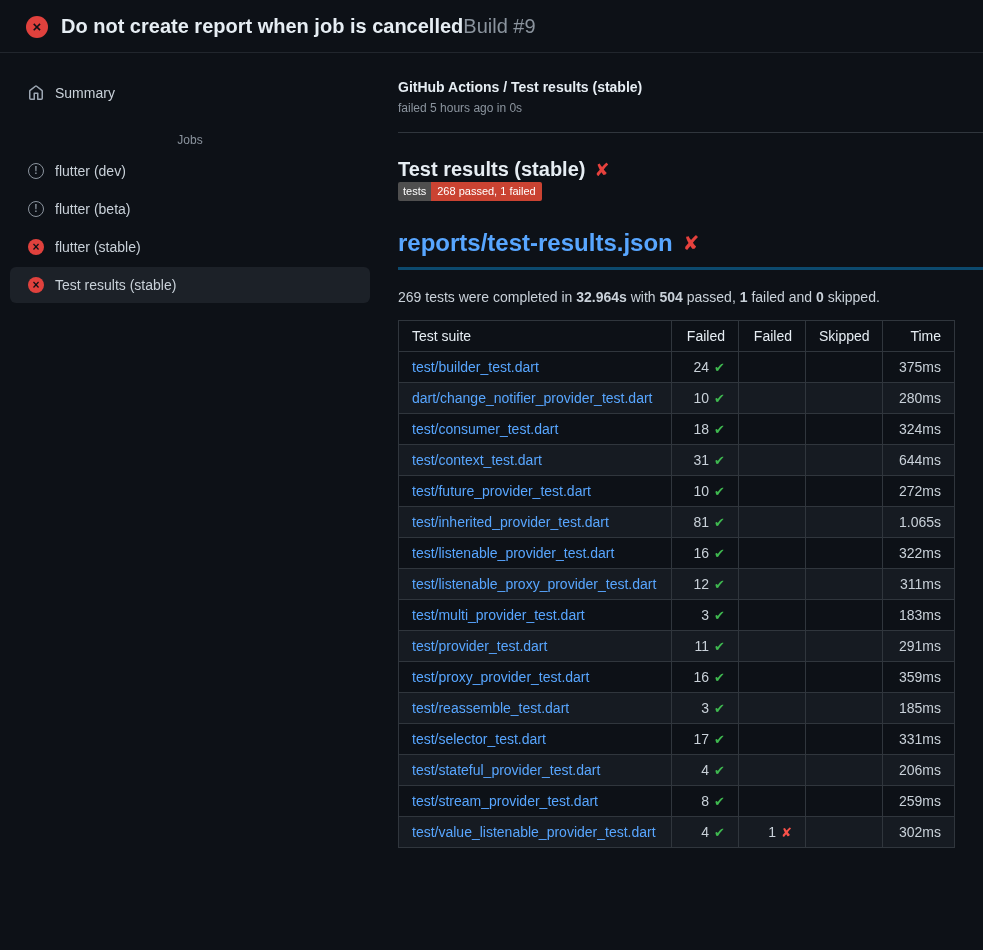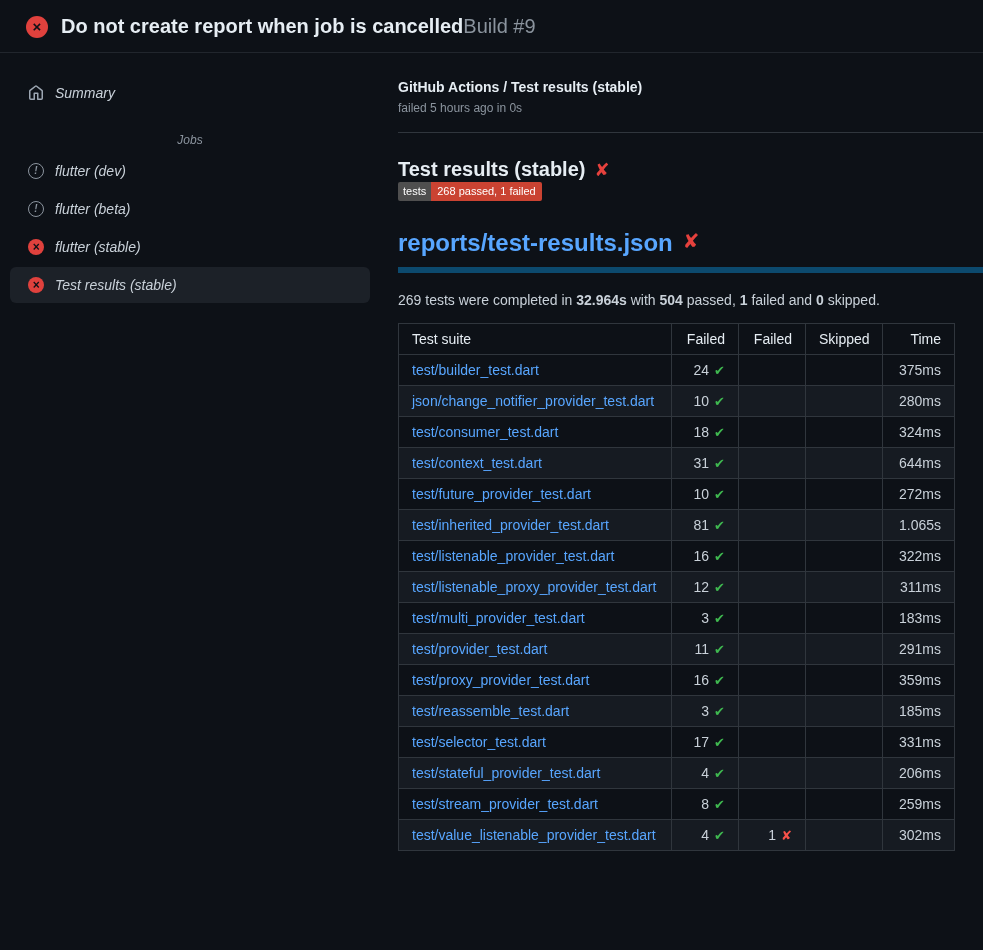--- a/index.html
+++ b/index.html
@@ -20,21 +20,21 @@
     width: 22px; height: 22px; border-radius: 50%;
     background: #e0413d; color: #0d1117;
     display: flex; align-items: center; justify-content: center;
     font-weight: bold; font-size: 15px; line-height: 1; flex: none;
   }
   h1.title { font-size: 20px; font-weight: bold; color: #e6edf3; }
   h1.title .build { color: #8b949e; font-weight: normal; }
   
   .layout { display: flex; align-items: flex-start; }
   
-  aside { width: 380px; flex: none; padding-top: 22px; font-style: italic; }
+  aside { width: 380px; flex: none; padding-top: 22px; }
   .side-item {
     display: flex; align-items: center; gap: 11px;
     margin: 0 10px 2px 10px; padding: 10px 18px;
     border-radius: 6px; font-size: 14px; color: #c9d1d9; cursor: pointer;
   }
   .side-item.selected { background: #1c2128; }
   .side-section { color: #8b949e; font-size: 12px; margin: 22px 28px 6px 28px; text-align: center; }
   .home-ico { width: 16px; height: 16px; flex: none; display: block; }
   .status-icon {
     width: 16px; height: 16px; border-radius: 50%; flex: none;
@@ -50,23 +50,23 @@
   .divider { border-bottom: 1px solid #30363d; margin-top: 17px; }
   h3.section-title {
     font-size: 20px; font-weight: bold; color: #e6edf3; margin-top: 25px;
     display: flex; align-items: center; gap: 9px;
   }
   .xmark-big { color: #e5413d; font-size: 18px; font-weight: bold; }
   .badge { display: inline-flex; font-size: 11px; line-height: 1; }
   .badge-label { background: #4f4f4f; color: #ffffff; padding: 4px 5px; border-radius: 2px 0 0 2px; }
   .badge-value { background: #ca4332; color: #ffffff; padding: 4px 6px; border-radius: 0 2px 2px 0; }
   h2.report-title {
-    margin-top: 28px; padding-bottom: 10px; border-bottom: 6px solid #0c4a6e;
+    margin-top: 28px; padding-bottom: 10px; border-bottom: 3px solid #0c4a6e;
     font-size: 24px; font-weight: bold;
-    display: flex; align-items: flex-start; gap: 10px;
+    display: flex; align-items: center; gap: 10px;
   }
   h2.report-title a { color: #58a6ff; text-decoration: none; }
   h2.report-title .xmark-big { font-size: 20px; }
   .summary { margin-top: 19px; font-size: 14px; color: #c9d1d9; }
   .summary b { color: #c9d1d9; }
   
   table.results {
     margin-top: 15px; border-collapse: collapse; table-layout: fixed;
     width: 556px; font-size: 14px;
   }
@@ -162,21 +162,21 @@
       </thead>
       <tbody>
           <tr>
             <td class="suite"><a href="#">test/builder_test.dart</a></td>
             <td class="num">24<span class="check">✔</span></td>
             <td class="num"></td>
             <td class="num"></td>
             <td class="num">375ms</td>
           </tr>
           <tr>
-            <td class="suite"><a href="#">json/change_notifier_provider_test.dart</a></td>
+            <td class="suite"><a href="#">dart/change_notifier_provider_test.dart</a></td>
             <td class="num">10<span class="check">✔</span></td>
             <td class="num"></td>
             <td class="num"></td>
             <td class="num">280ms</td>
           </tr>
           <tr>
             <td class="suite"><a href="#">test/consumer_test.dart</a></td>
             <td class="num">18<span class="check">✔</span></td>
             <td class="num"></td>
             <td class="num"></td>

